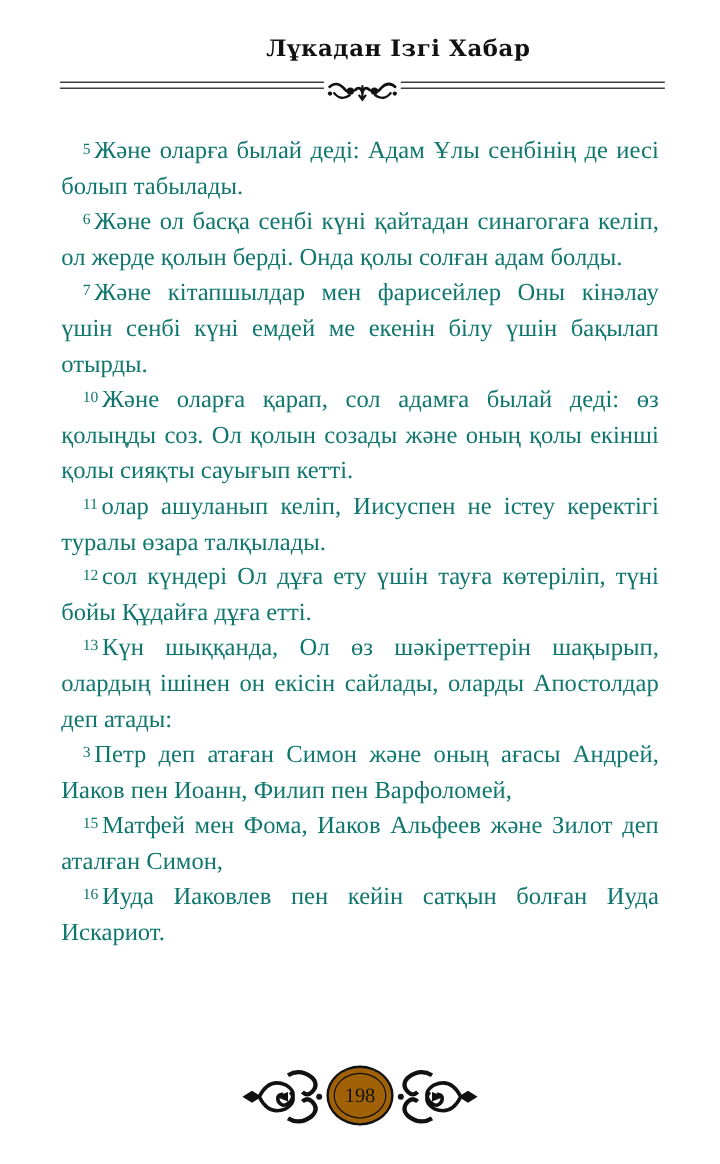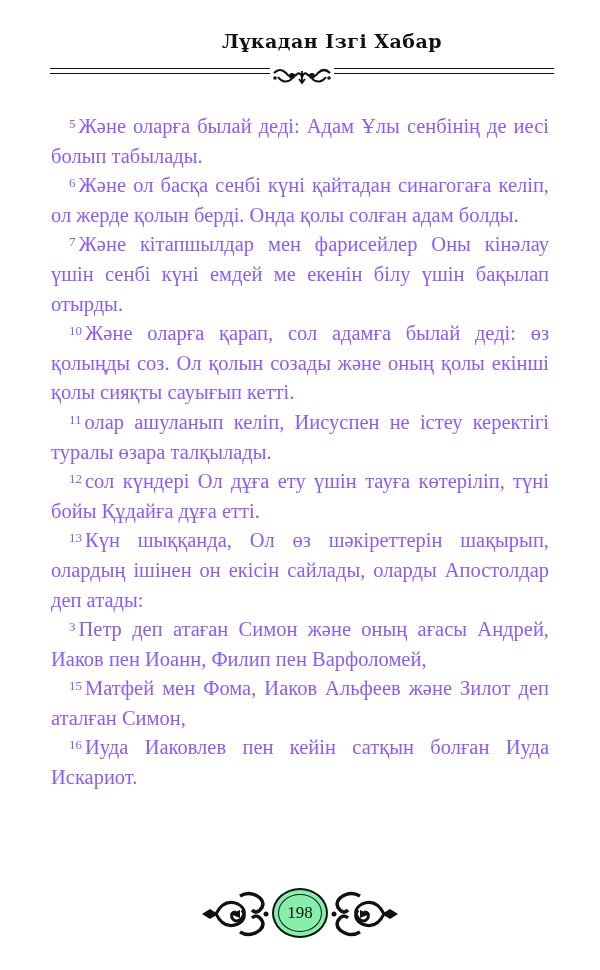--- a/index.html
+++ b/index.html
@@ -7,28 +7,28 @@
   .header-title {
     position:absolute; top:30px; left:0; width:600px; text-align:center;
     font-family:"DejaVu Serif", serif; font-weight:bold; font-size:19px; letter-spacing:0.5px; color:#111;margin-left:32px;
   }
   .rule { position:absolute; left:50px; width:504px; height:0; border-top:1.5px solid #111; }
   .rule.r1 { top:68px; }
   .rule.r2 { top:73px; }
   .head-ornament { position:absolute; left:270px; top:65px; width:64px; height:22px; background:#fff; }
   .body-text {
     position:absolute; top:112px; left:51px; width:498px;
-    font-family:"Liberation Serif", serif; font-size:20.5px; line-height:29.6px; text-align:justify; color:#8b5cf6;
+    font-family:"Liberation Serif", serif; font-size:20.5px; line-height:29.6px; text-align:justify; color:#0f766e;
   }
   .verse { margin:0; text-indent:18px; }
   .vnum { font-size:13px; vertical-align:top; position:relative; top:-3px; margin-right:3px; }
   .footer { position:absolute; top:884px; left:200px; width:200px; height:60px; }
   .page-oval {
     position:absolute; left:72px; top:4px; width:56px; height:50px; border:2px solid #111; border-radius:50%;
-    background:#86efac; box-sizing:border-box;
+    background:#a16207; box-sizing:border-box;
   }
   .page-oval-inner {
     position:absolute; left:4px; top:4px; right:4px; bottom:4px; border:1px solid #111; border-radius:50%;
     display:flex; align-items:center; justify-content:center;
     font-family:"Liberation Serif", serif; font-size:17px; color:#111;
   }
 </style>
 </head>
 <body>
 

